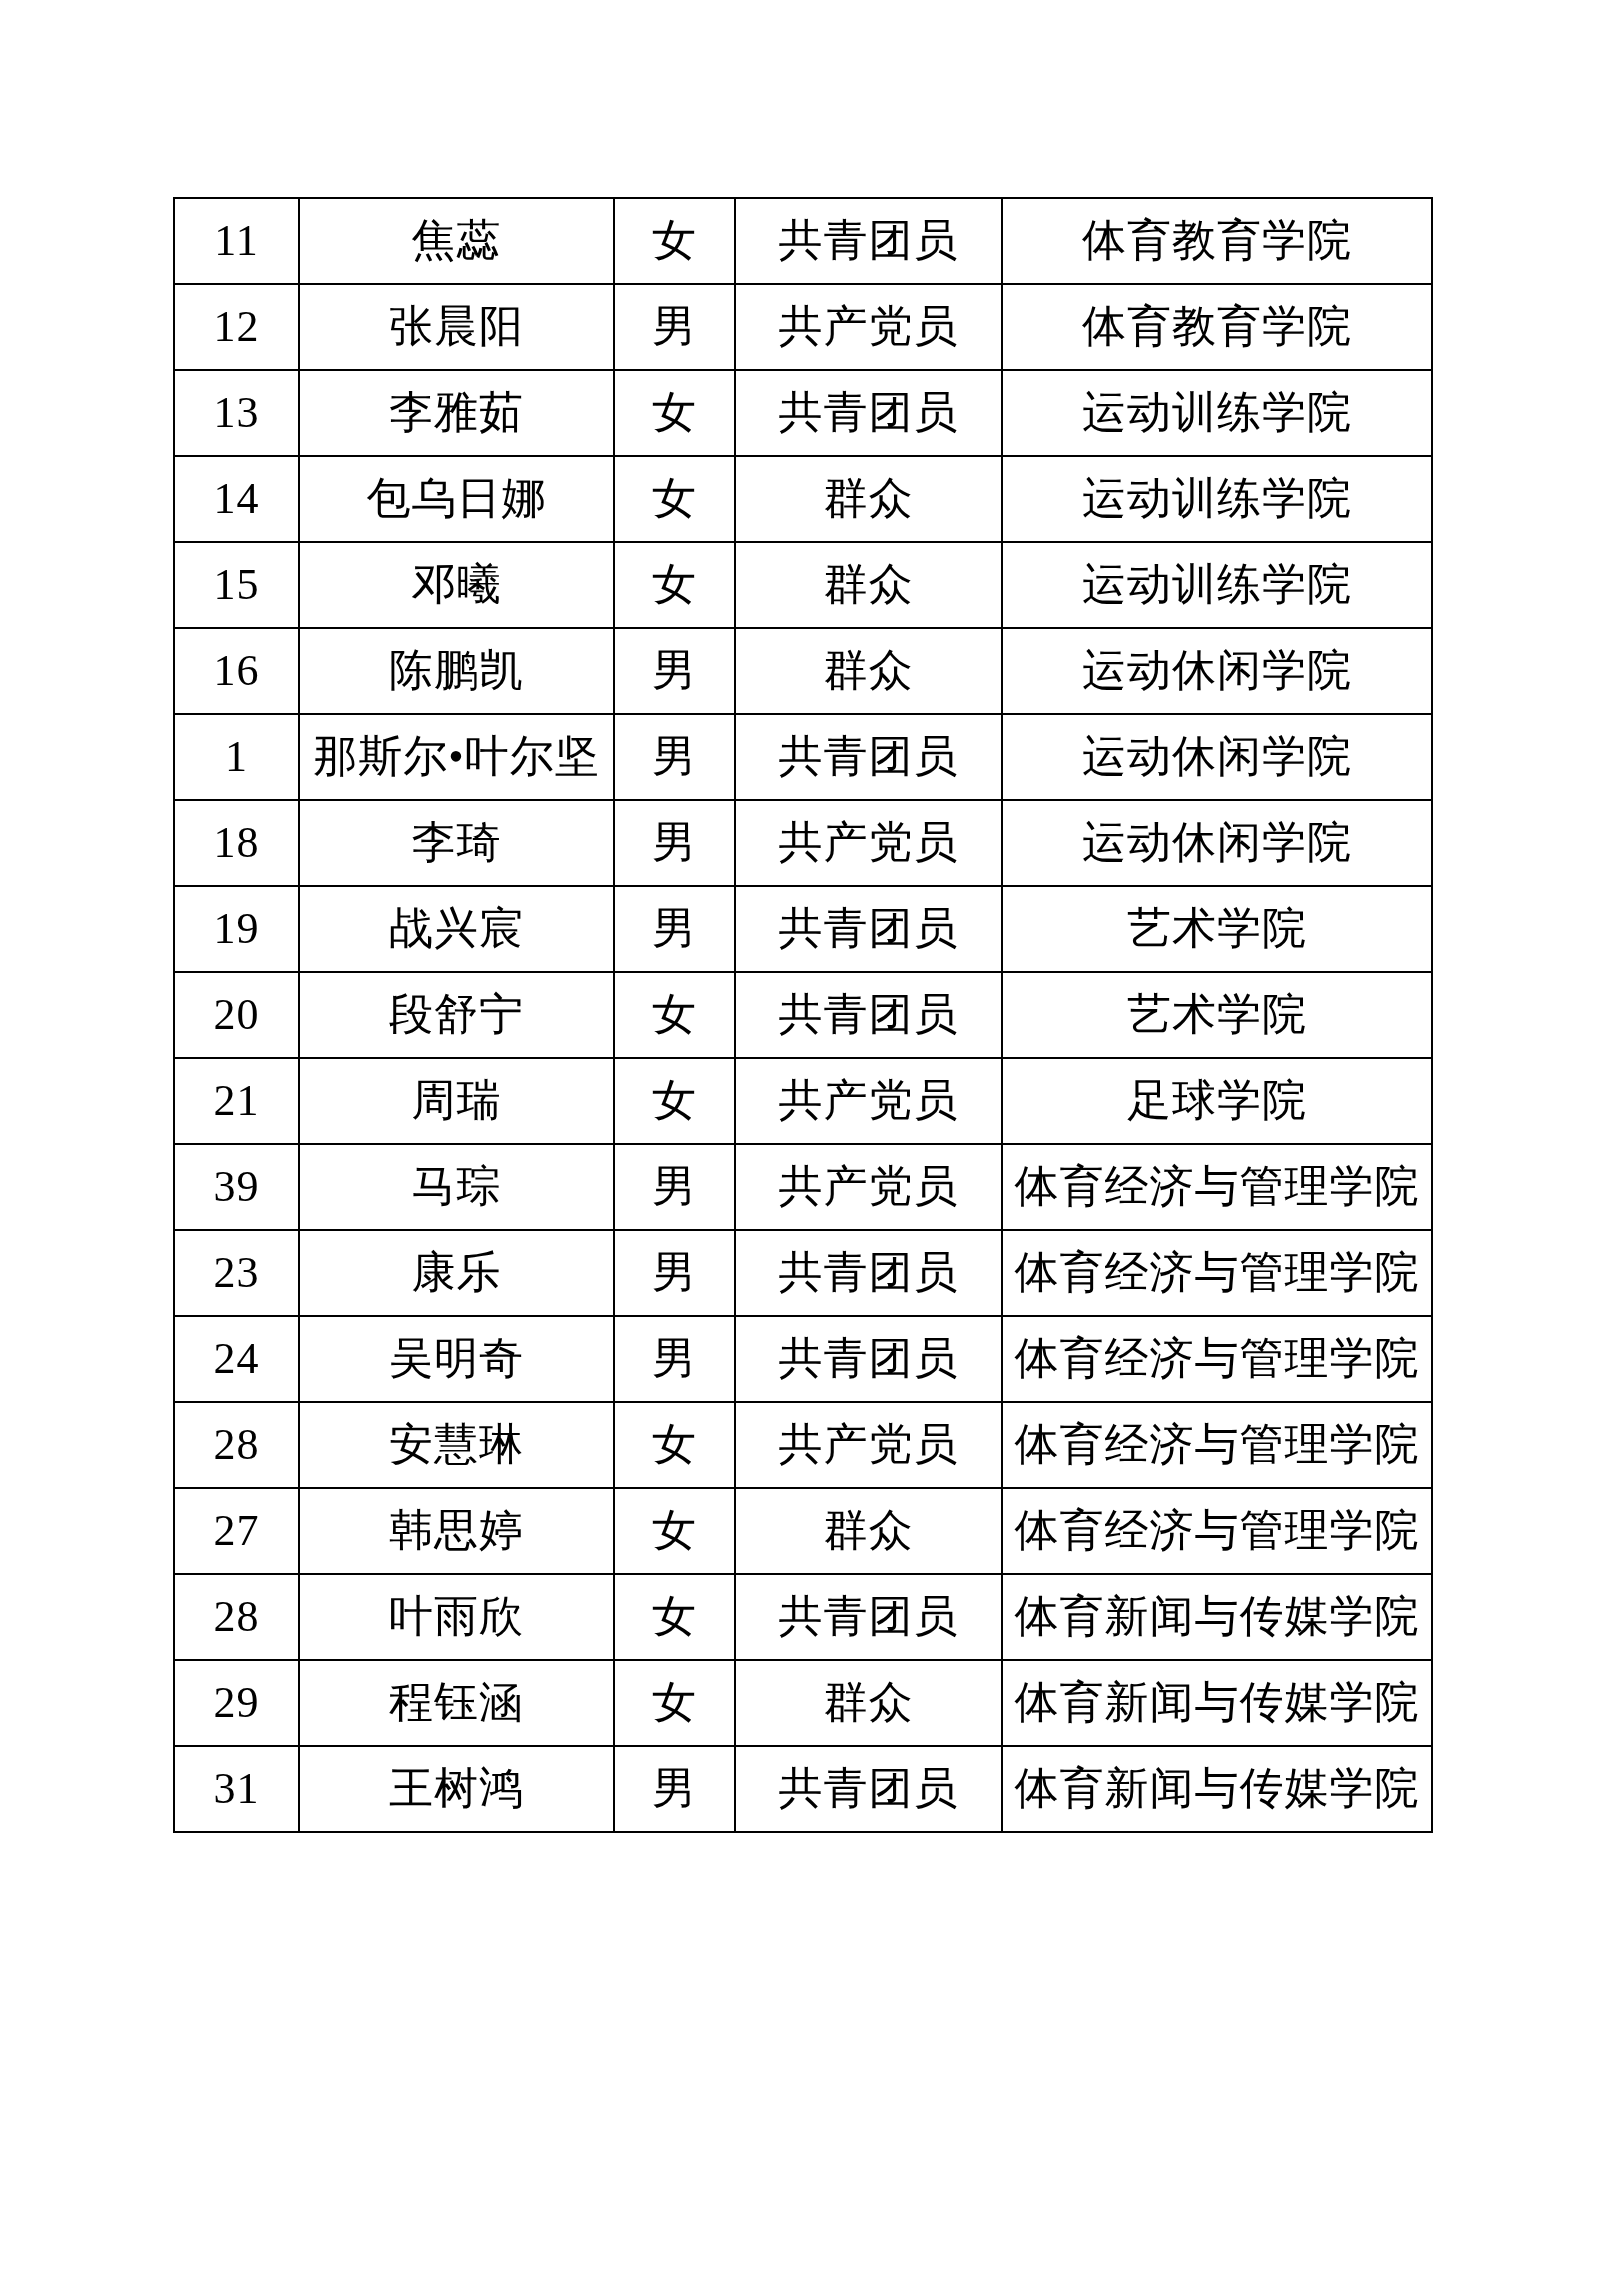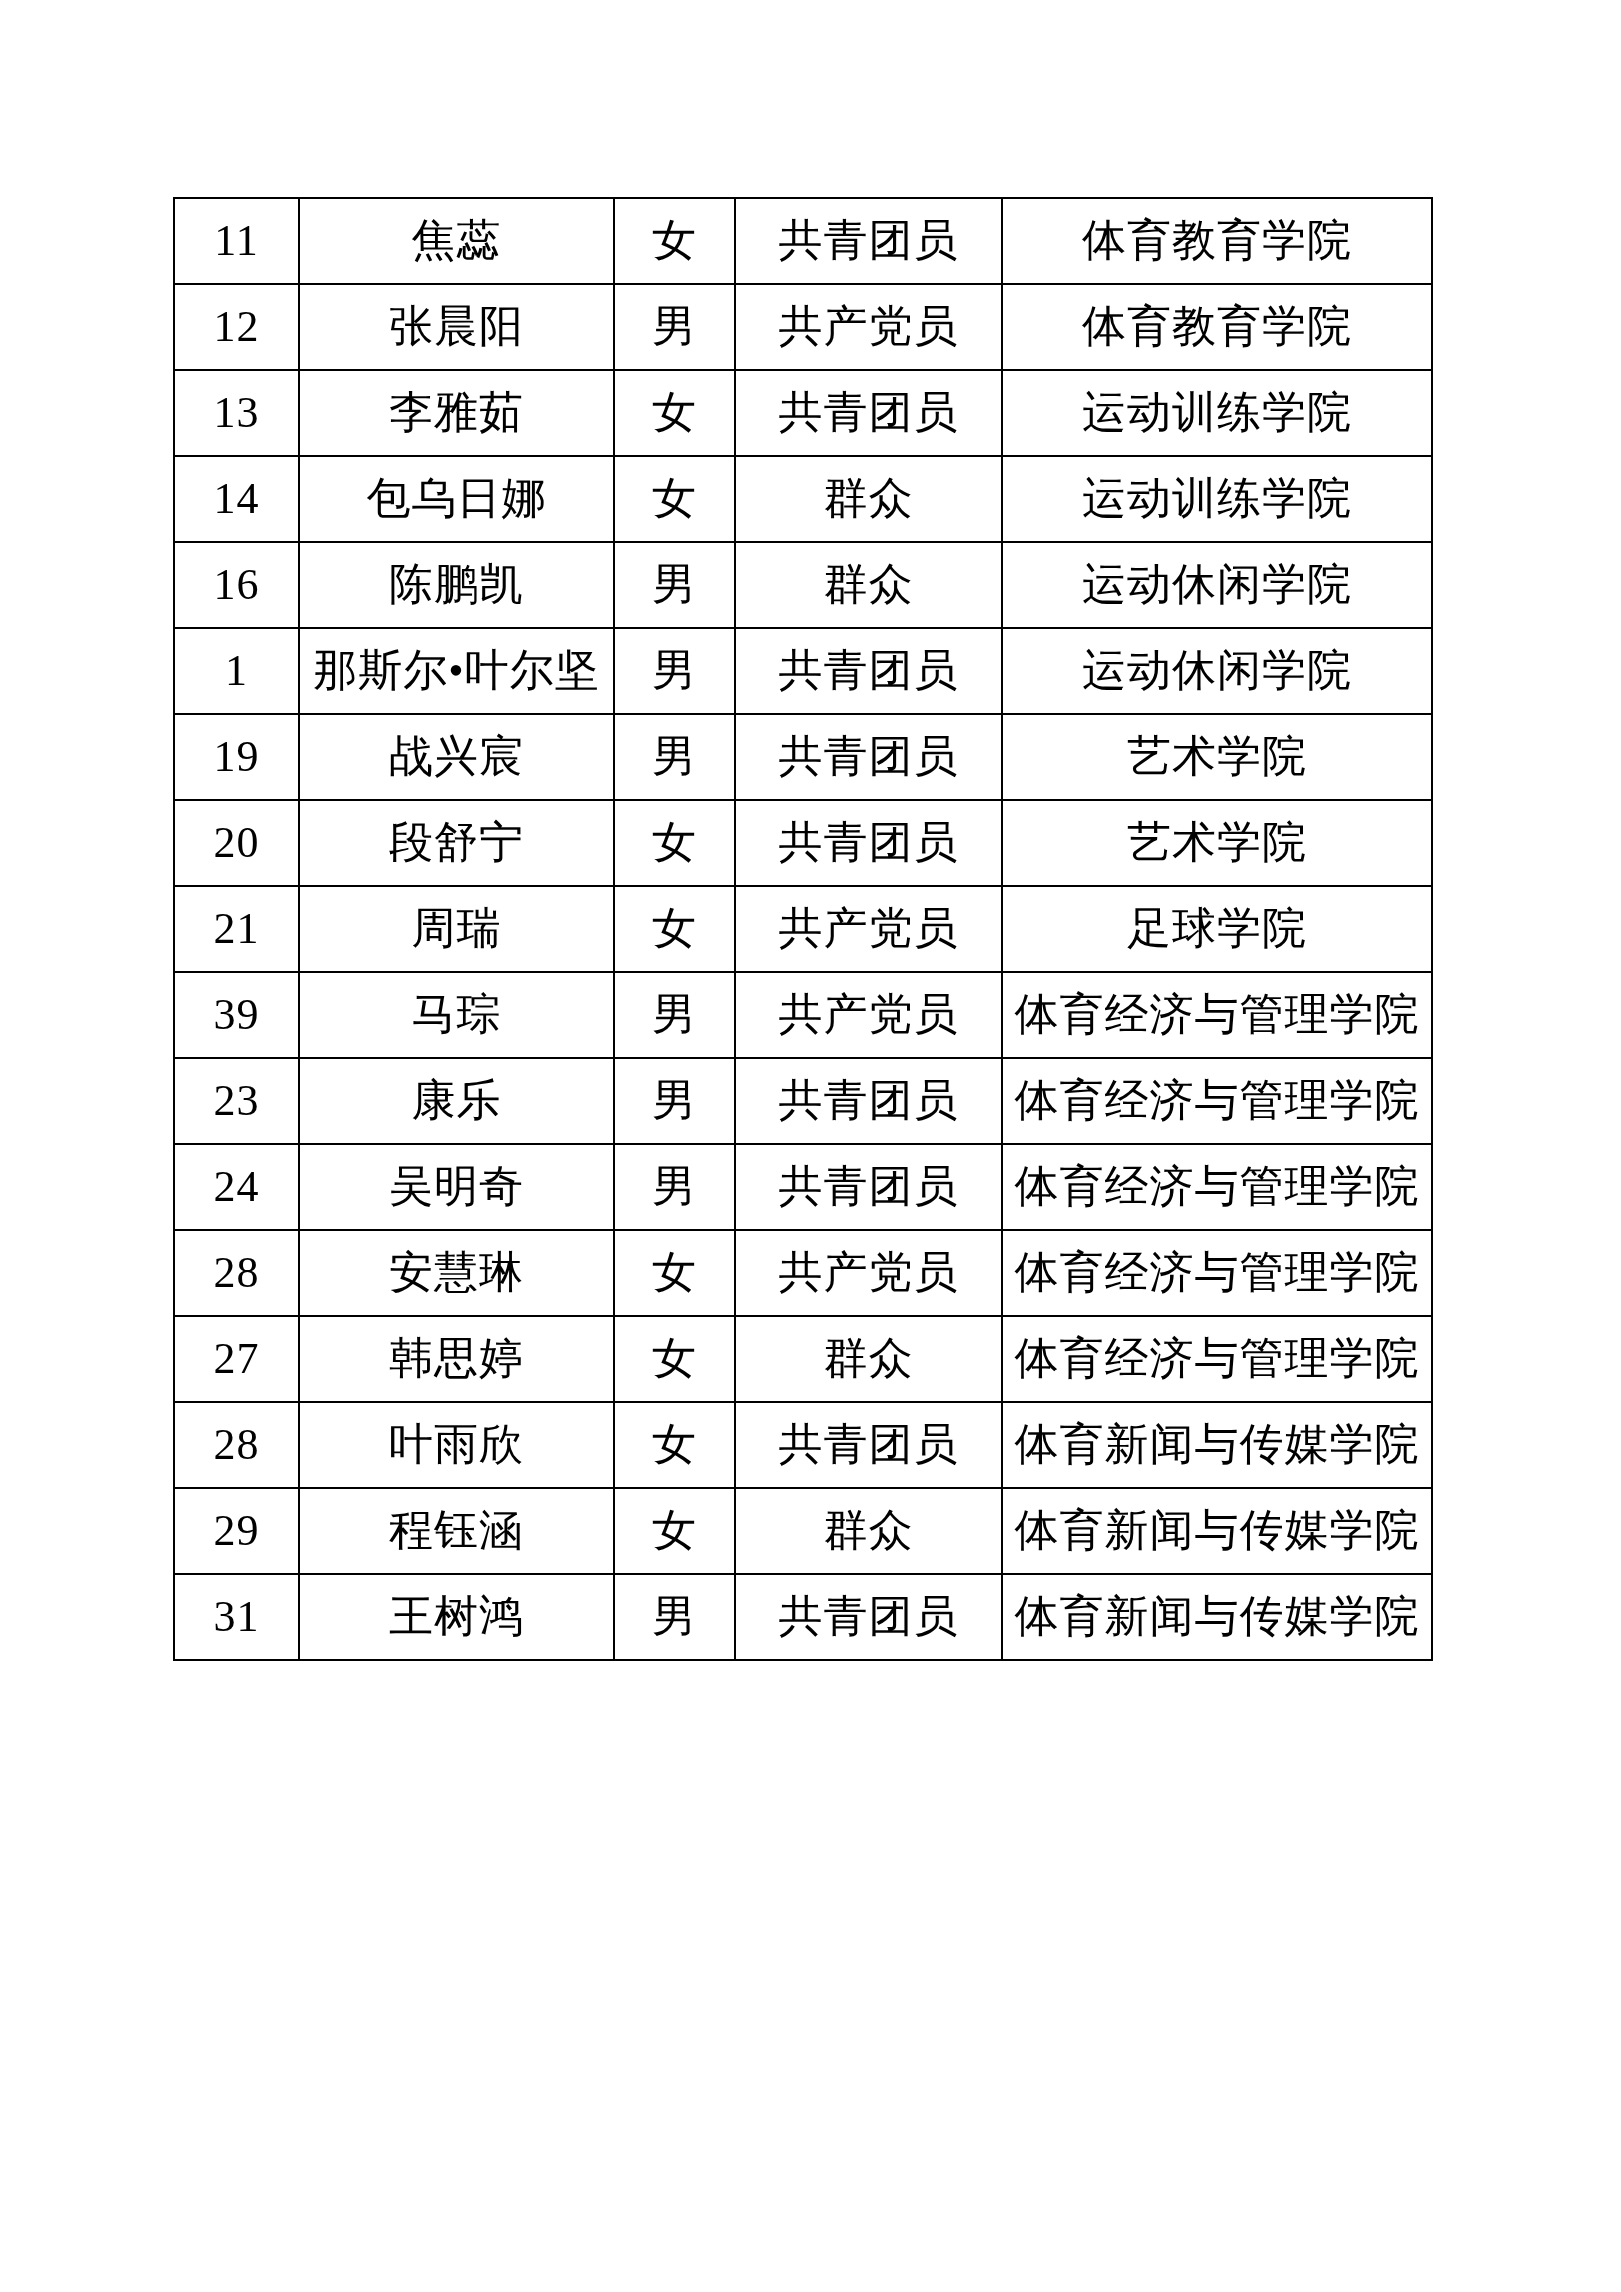--- a/index.html
+++ b/index.html
@@ -89,31 +89,45 @@
           <td>运动训练学院</td>
         </tr>
         <tr>
           <td>14</td>
           <td>包乌日娜</td>
           <td>女</td>
           <td>群众</td>
           <td>运动训练学院</td>
         </tr>
         <tr>
+          <td>15</td>
+          <td>邓曦</td>
+          <td>女</td>
+          <td>群众</td>
+          <td>运动训练学院</td>
+        </tr>
+        <tr>
           <td>16</td>
           <td>陈鹏凯</td>
           <td>男</td>
           <td>群众</td>
           <td>运动休闲学院</td>
         </tr>
         <tr>
           <td>1</td>
           <td>那斯尔•叶尔坚</td>
           <td>男</td>
           <td>共青团员</td>
+          <td>运动休闲学院</td>
+        </tr>
+        <tr>
+          <td>18</td>
+          <td>李琦</td>
+          <td>男</td>
+          <td>共产党员</td>
           <td>运动休闲学院</td>
         </tr>
         <tr>
           <td>19</td>
           <td>战兴宸</td>
           <td>男</td>
           <td>共青团员</td>
           <td>艺术学院</td>
         </tr>
         <tr>

